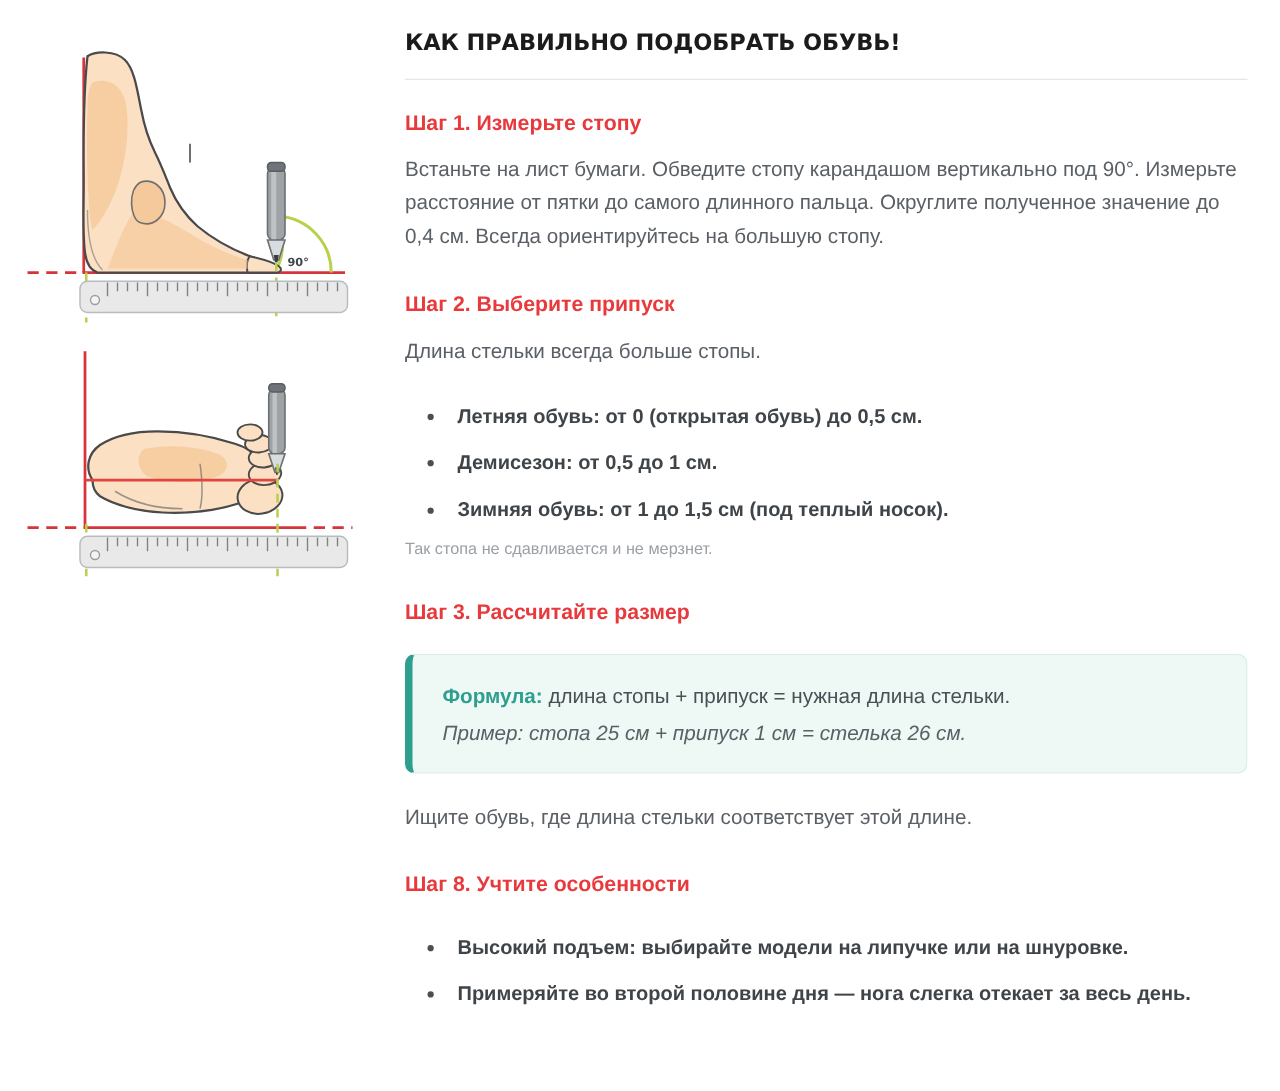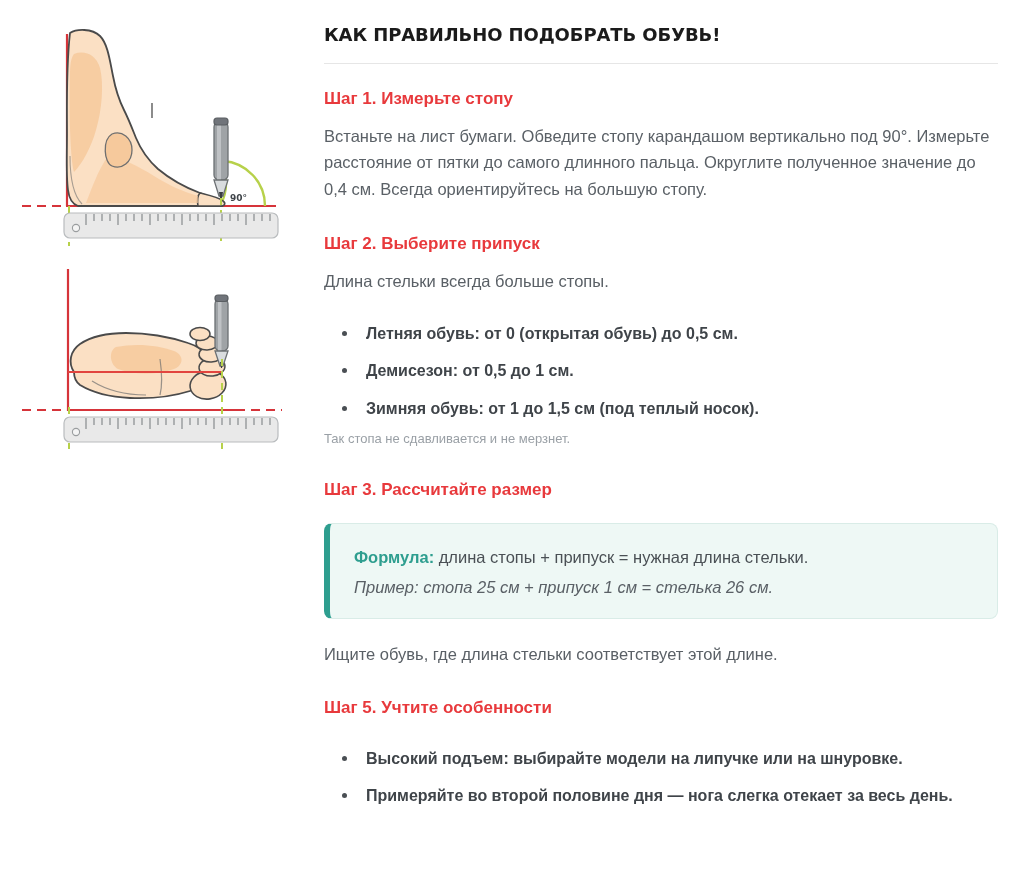--- a/index.html
+++ b/index.html
@@ -20,21 +20,21 @@
     display: flex;
     width: 1024px;
     height: 873px;
     box-sizing: border-box;
   }
 
   
   .illustrations {
     width: 320px;
     flex: 0 0 320px;
-    padding-top: 6px;
+    padding-top: 18px;
     box-sizing: border-box;
   }
   .figure {
     position: relative;
     width: 300px;
     margin-left: 12px;
   }
   .figure-side { height: 245px; }
   .figure-top  { height: 195px; margin-top: 8px; }
 
@@ -352,21 +352,21 @@
 
     <h2 class="step-heading sp-top">Шаг 3. Рассчитайте размер</h2>
     <div class="formula-box">
       <p class="formula-line">
         <span class="formula-label">Формула:</span><span> длина стопы + припуск = нужная длина стельки.</span>
       </p>
       <p class="formula-example">Пример: стопа 25 см + припуск 1 см = стелька 26 см.</p>
     </div>
     <p class="body-text after-formula">Ищите обувь, где длина стельки соответствует этой длине.</p>
 
-    <h2 class="step-heading sp-top">Шаг 5. Учтите особенности</h2>
+    <h2 class="step-heading sp-top">Шаг 8. Учтите особенности</h2>
     <ul class="bullets">
       <li>
         <span class="dot"></span>
         <span>Высокий подъем: выбирайте модели на липучке или на шнуровке.</span>
       </li>
       <li>
         <span class="dot"></span>
         <span>Примеряйте во второй половине дня — нога слегка отекает за весь день.</span>
       </li>
     </ul>

